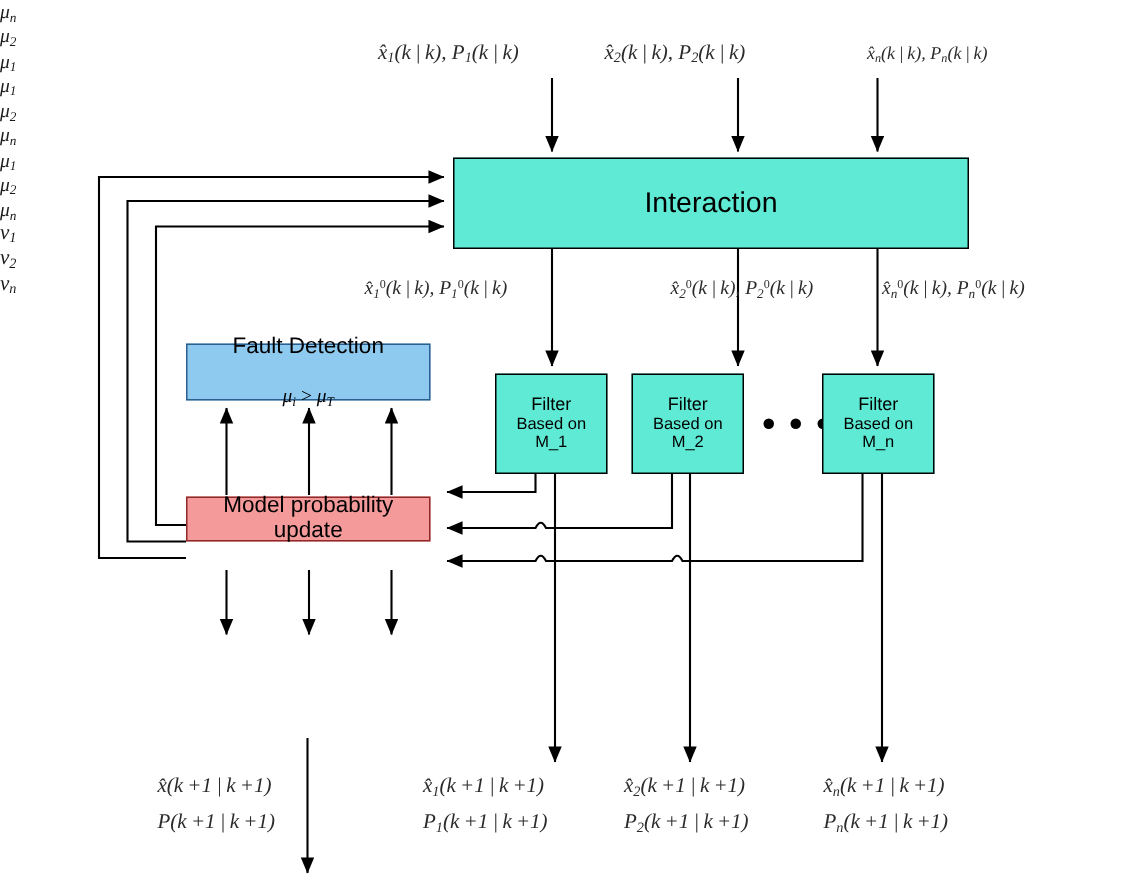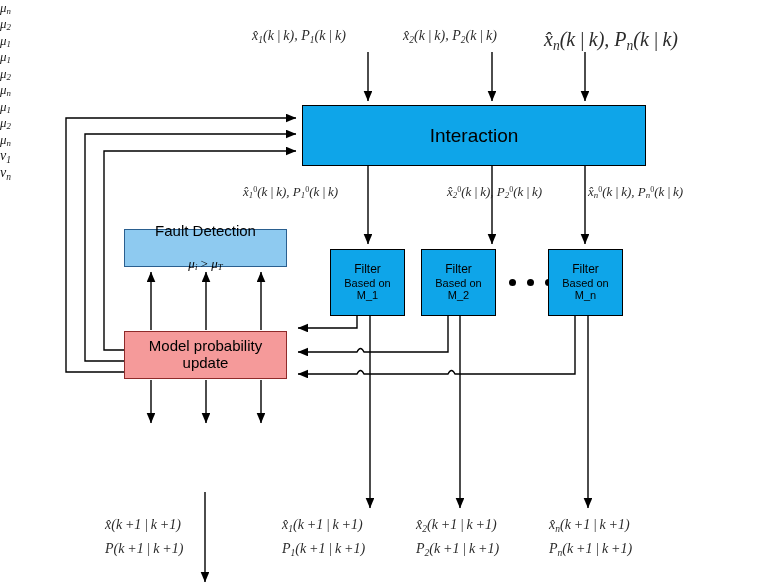--- a/index.html
+++ b/index.html
@@ -1,19 +1,19 @@
 <!DOCTYPE html>
 <html><head>
 <meta charset="utf-8">
 <style>
   html,body{margin:0;padding:0;background:#ffffff;}
   body{font-family:"Liberation Sans", sans-serif;}
   #stage{position:relative;width:762px;height:588px;background:#fff;overflow:hidden;}
   svg#wires{position:absolute;left:0;top:0;width:762px;height:588px;}
-  .box{position:absolute;box-sizing:border-box;border:1.4px solid #000;background:#0ea5e9;
+  .box{position:absolute;box-sizing:border-box;border:1.4px solid #000;background:#5eead4;
        display:flex;flex-direction:column;align-items:center;justify-content:center;
        text-align:center;line-height:1.12;}
   .box.blue{background:#8ecaf0;border-color:#2a5f8f;}
   .box.pink{background:#f59a9a;border-color:#8f2a2a;}
   .lbl{position:absolute;white-space:nowrap;font-family:"Liberation Serif",serif;
        color:#1a1a1a;text-align:center;}
   .mathlbl{font-family:"Liberation Serif",serif;font-style:italic;color:#2b2b2b;}
   .mu{font-family:"Liberation Serif",serif;font-style:italic;font-size:13px;color:#1a1a1a;}
   sub{font-size:.68em;font-style:italic;vertical-align:-0.28em;}
   sup{font-size:.62em;font-style:normal;vertical-align:0.5em;}
@@ -70,21 +70,21 @@
       <line x1="205" y1="492" x2="205" y2="582" marker-end="url(#ah)"></line>
     </g>
   </svg>
 
   <div class="lbl mathlbl" style="left:252px;top:28px;font-size:14px;">
     <span class="ital">x̂</span><sub>1</sub>(<span class="ital">k</span> | <span class="ital">k</span>),&nbsp;<span class="ital">P</span><sub>1</sub>(<span class="ital">k</span> | <span class="ital">k</span>)
   </div>
   <div class="lbl mathlbl" style="left:403px;top:28px;font-size:14px;">
     <span class="ital">x̂</span><sub>2</sub>(<span class="ital">k</span> | <span class="ital">k</span>),&nbsp;<span class="ital">P</span><sub>2</sub>(<span class="ital">k</span> | <span class="ital">k</span>)
   </div>
-  <div class="lbl mathlbl" style="left:544px;top:28px;font-size:20px;">
+  <div class="lbl mathlbl" style="left:578px;top:28px;font-size:12px;">
     <span class="ital">x̂</span><sub>n</sub>(<span class="ital">k</span> | <span class="ital">k</span>),&nbsp;<span class="ital">P</span><sub>n</sub>(<span class="ital">k</span> | <span class="ital">k</span>)
   </div>
 
   <div class="mu" style="left:107px;top:98px;">
     <span class="ital">μ</span><sub>n</sub>
   </div>
   <div class="mu" style="left:168px;top:138px;">
     <span class="ital">μ</span><sub>2</sub>
   </div>
   <div class="mu" style="left:215px;top:158px;">
@@ -115,21 +115,21 @@
   <div class="mu" style="left:134px;top:301px;">
     <span class="ital">μ</span><sub>1</sub>
   </div>
   <div class="mu" style="left:189px;top:301px;">
     <span class="ital">μ</span><sub>2</sub>
   </div>
   <div class="mu" style="left:244px;top:301px;">
     <span class="ital">μ</span><sub>n</sub>
   </div>
 
-  <div class="box pink" style="left:124px;top:331px;width:163px;height:48px;">
+  <div class="box pink" style="left:124px;top:331px;width:163px;height:30px;">
     <span class="boxtitle" style="font-size:15px;">Model probability</span>
     <span class="boxtitle" style="font-size:15px;">update</span>
   </div>
 
   <div class="mu" style="left:134px;top:385px;">
     <span class="ital">μ</span><sub>1</sub>
   </div>
   <div class="mu" style="left:189px;top:385px;">
     <span class="ital">μ</span><sub>2</sub>
   </div>
@@ -158,20 +158,23 @@
 
   <div class="box" style="left:548px;top:249px;width:75px;height:67px;">
     <span class="boxtitle" style="font-size:12px;">Filter</span>
     <span class="boxtitle" style="font-size:11px;">Based on</span>
     <span class="boxtitle" style="font-size:11px;">M_n</span>
   </div>
 
   <div class="mu" style="left:310px;top:310px;font-size:14px;">
     <span class="ital">ν</span><sub>1</sub>
   </div>
+  <div class="mu" style="left:400px;top:333px;font-size:14px;">
+    <span class="ital">ν</span><sub>2</sub>
+  </div>
   <div class="mu" style="left:495px;top:355px;font-size:14px;">
     <span class="ital">ν</span><sub>n</sub>
   </div>
 
   <div class="lbl mathlbl" style="left:105px;top:517px;font-size:14px;">
     <span class="ital">x̂</span>(<span class="ital">k</span> +1 | <span class="ital">k</span> +1)
   </div>
   <div class="lbl mathlbl" style="left:105px;top:541px;font-size:14px;">
     <span class="ital">P</span>(<span class="ital">k</span> +1 | <span class="ital">k</span> +1)
   </div>

